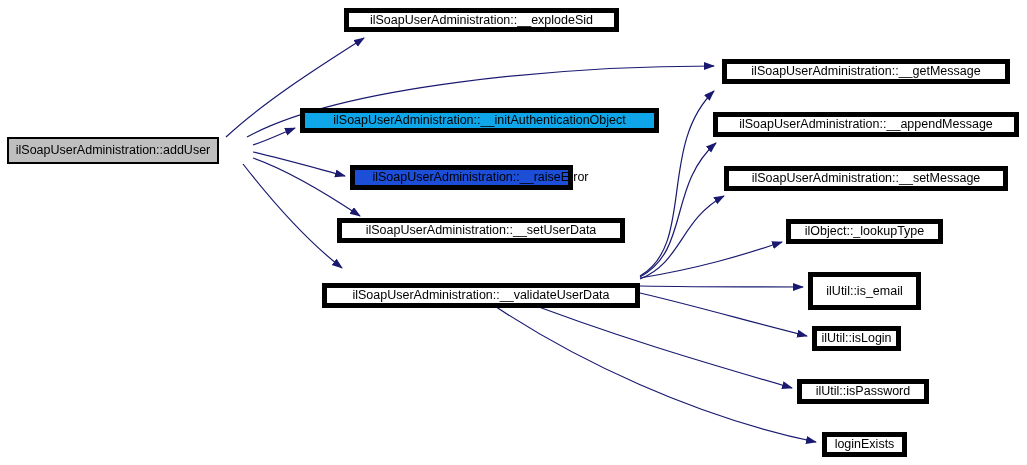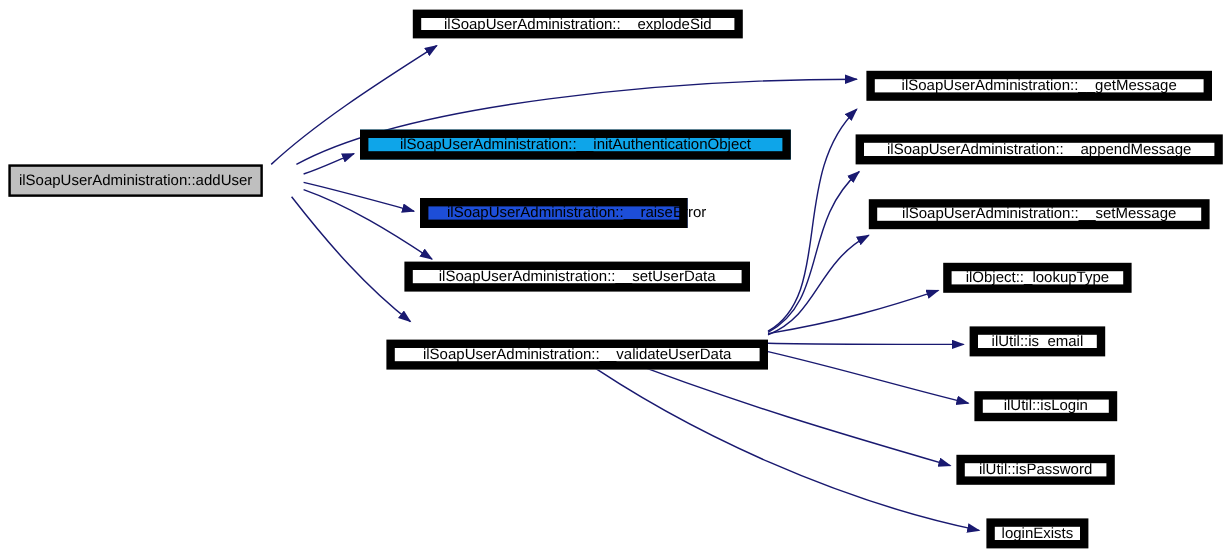--- a/index.html
+++ b/index.html
@@ -22,21 +22,21 @@
     height: 465px;
     pointer-events: none;
   }
   .edge-layer path.edge {
     fill: none;
     stroke-width: 1.2px;
   }
   .node {
     position: absolute;
     box-sizing: border-box;
-    border: 7px solid #404040;
+    border: 5px solid #404040;
     background: #ffffff;
     color: #000000;
     display: flex;
     align-items: center;
     justify-content: center;
     font-size: 12.5px;
     line-height: 1;
     white-space: nowrap;
     cursor: pointer;
   }
@@ -73,17 +73,17 @@
 <div class="node highlighted" style="left: 7px; top: 137px; width: 212px; height: 27px; border-color: rgb(0, 0, 0); background: rgb(191, 191, 191); color: rgb(0, 0, 0);">ilSoapUserAdministration::addUser</div>
     <div class="node" style="left: 344px; top: 8px; width: 275px; height: 24px; border-color: rgb(0, 0, 0); background: rgb(255, 255, 255); color: rgb(0, 0, 0);">ilSoapUserAdministration::__explodeSid</div>
     <div class="node" style="left: 722px; top: 59px; width: 288px; height: 25px; border-color: rgb(0, 0, 0); background: rgb(255, 255, 255); color: rgb(0, 0, 0);">ilSoapUserAdministration::__getMessage</div>
     <div class="node" style="left: 713px; top: 112px; width: 306px; height: 25px; border-color: rgb(0, 0, 0); background: rgb(255, 255, 255); color: rgb(0, 0, 0);">ilSoapUserAdministration::__appendMessage</div>
     <div class="node" style="left: 724px; top: 166px; width: 284px; height: 25px; border-color: rgb(0, 0, 0); background: rgb(255, 255, 255); color: rgb(0, 0, 0);">ilSoapUserAdministration::__setMessage</div>
     <div class="node" style="left: 300px; top: 108px; width: 359px; height: 25px; border-color: rgb(0, 0, 0); background: #0ea5e9; color: rgb(0, 0, 0);">ilSoapUserAdministration::__initAuthenticationObject</div>
     <div class="node" style="left: 350px; top: 165px; width: 223px; height: 25px; border-color: rgb(0, 0, 0); background: #1d4ed8; color: rgb(0, 0, 0); padding-left: 38px;">ilSoapUserAdministration::__raiseError</div>
     <div class="node" style="left: 337px; top: 218px; width: 288px; height: 25px; border-color: rgb(0, 0, 0); background: rgb(255, 255, 255); color: rgb(0, 0, 0);">ilSoapUserAdministration::__setUserData</div>
     <div class="node" style="left: 322px; top: 271px; width: 318px; height: 25px; border-color: rgb(0, 0, 0); background: rgb(255, 255, 255); color: rgb(0, 0, 0); margin-top: 12px;">ilSoapUserAdministration::__validateUserData</div>
     <div class="node" style="left: 786px; top: 219px; width: 157px; height: 25px; border-color: rgb(0, 0, 0); background: rgb(255, 255, 255); color: rgb(0, 0, 0);">ilObject::_lookupType</div>
-    <div class="node" style="left: 808px; top: 272px; width: 113px; height: 25px; border-color: rgb(0, 0, 0); background: rgb(255, 255, 255); color: rgb(0, 0, 0);">ilUtil::is_email</div>
-    <div class="node" style="left: 812px; top: 326px; width: 119px; height: 25px; border-color: rgb(0, 0, 0); background: rgb(255, 255, 255); color: rgb(0, 0, 0);">ilUtil::isLogin</div>
+    <div class="node" style="left: 808px; top: 272px; width: 113px; height: 38px; border-color: rgb(0, 0, 0); background: rgb(255, 255, 255); color: rgb(0, 0, 0);">ilUtil::is_email</div>
+    <div class="node" style="left: 812px; top: 326px; width: 89px; height: 25px; border-color: rgb(0, 0, 0); background: rgb(255, 255, 255); color: rgb(0, 0, 0);">ilUtil::isLogin</div>
     <div class="node" style="left: 797px; top: 379px; width: 132px; height: 25px; border-color: rgb(0, 0, 0); background: rgb(255, 255, 255); color: rgb(0, 0, 0);">ilUtil::isPassword</div>
     <div class="node" style="left: 822px; top: 432px; width: 85px; height: 25px; border-color: rgb(0, 0, 0); background: rgb(255, 255, 255); color: rgb(0, 0, 0);">loginExists</div>
   </div>
 
 </body></html>

